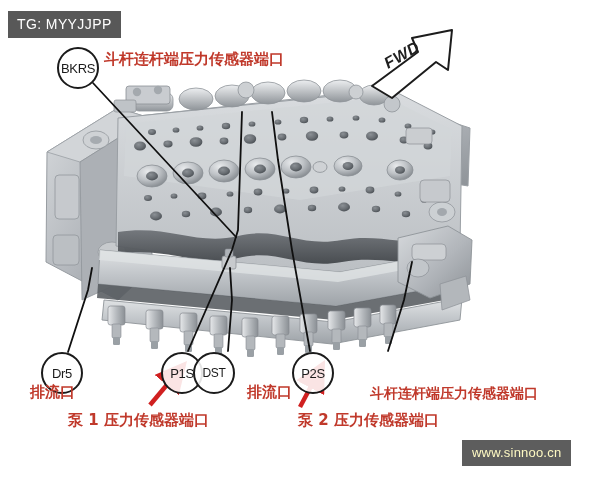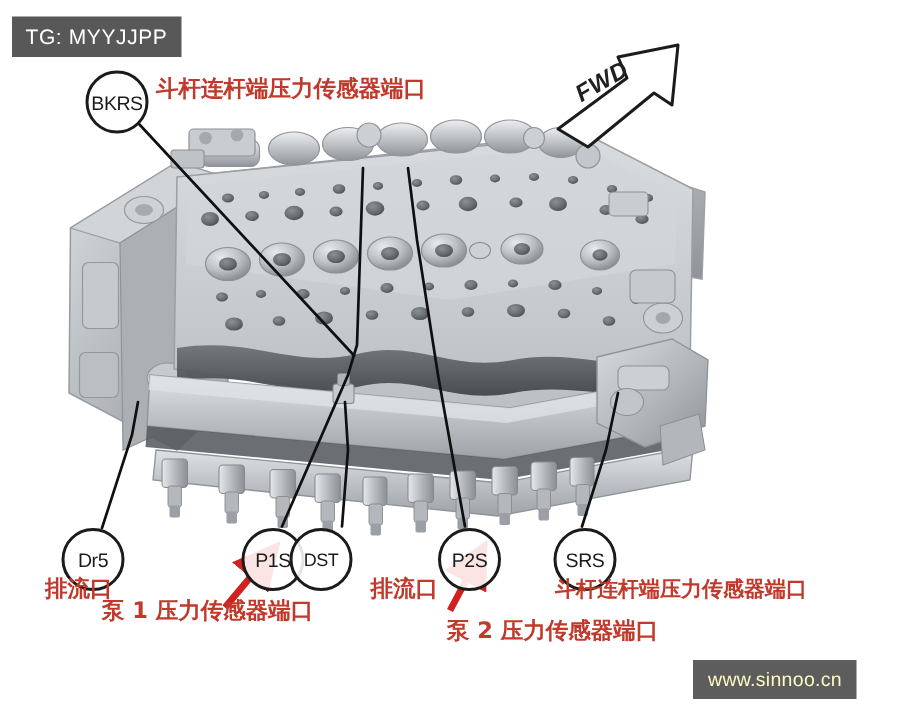--- a/index.html
+++ b/index.html
@@ -395,29 +395,26 @@
   </div>
 
   <div class="callout small" style="left:193px; top:352px; width:42px; height:42px;">
     <span>DST</span>
   </div>
 
   <div class="callout" style="left:292px; top:352px; width:42px; height:42px;">
     <span>P2S</span>
   </div>
 
-  <div class="callout" style="left:369px; top:352px; width:42px; height:42px;">
-    <span>SRS</span>
-  </div>
 
   <div class="cn-label" style="left:104px; top:52px;">斗杆连杆端压力传感器端口</div>
 
   <div class="cn-label" style="left:30px; top:385px;">排流口</div>
 
-  <div class="cn-label" style="left:68px; top:400px;text-align:center;">泵 1 压力传感器端口</div>
+  <div class="cn-label" style="left:68px; top:413px;text-align:center;">泵 1 压力传感器端口</div>
 
   <div class="cn-label" style="left:247px; top:385px;">排流口</div>
 
   <div class="cn-label" style="left:298px; top:413px;">泵 2 压力传感器端口</div>
 
   <div class="cn-label sm" style="left:370px; top:386px;">斗杆连杆端压力传感器端口</div>
 
 </div>
 
 </body></html>

